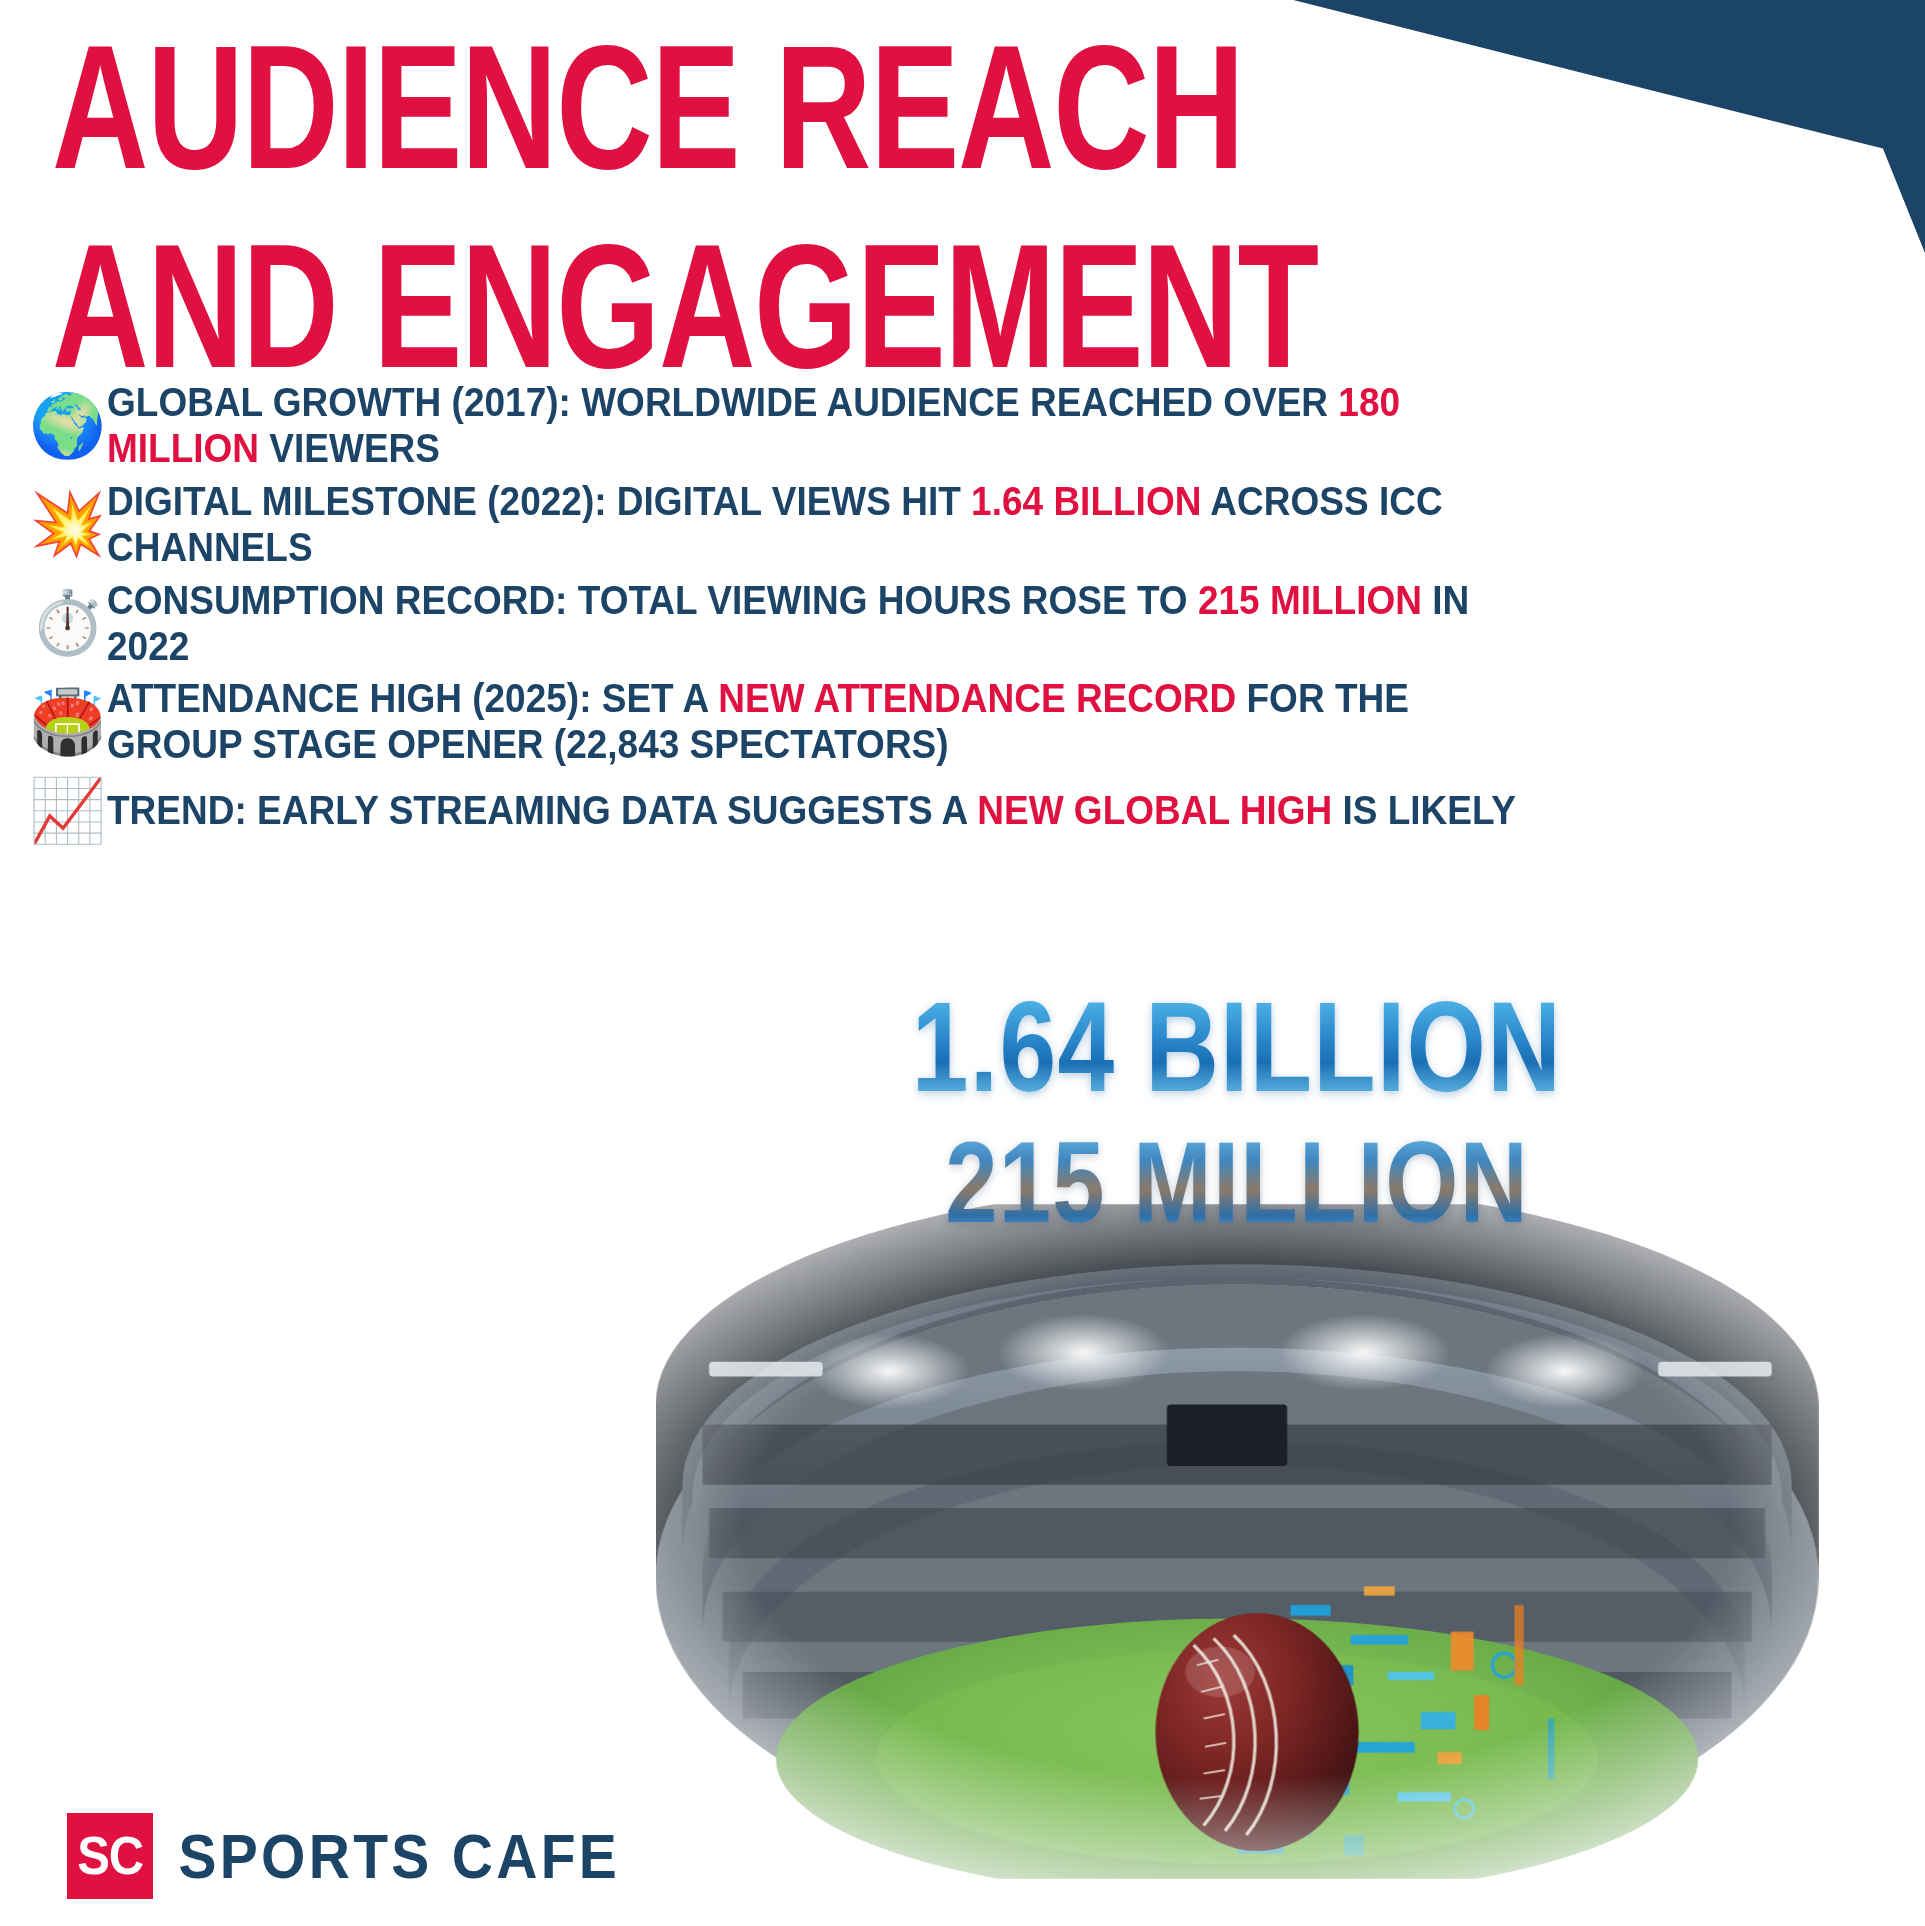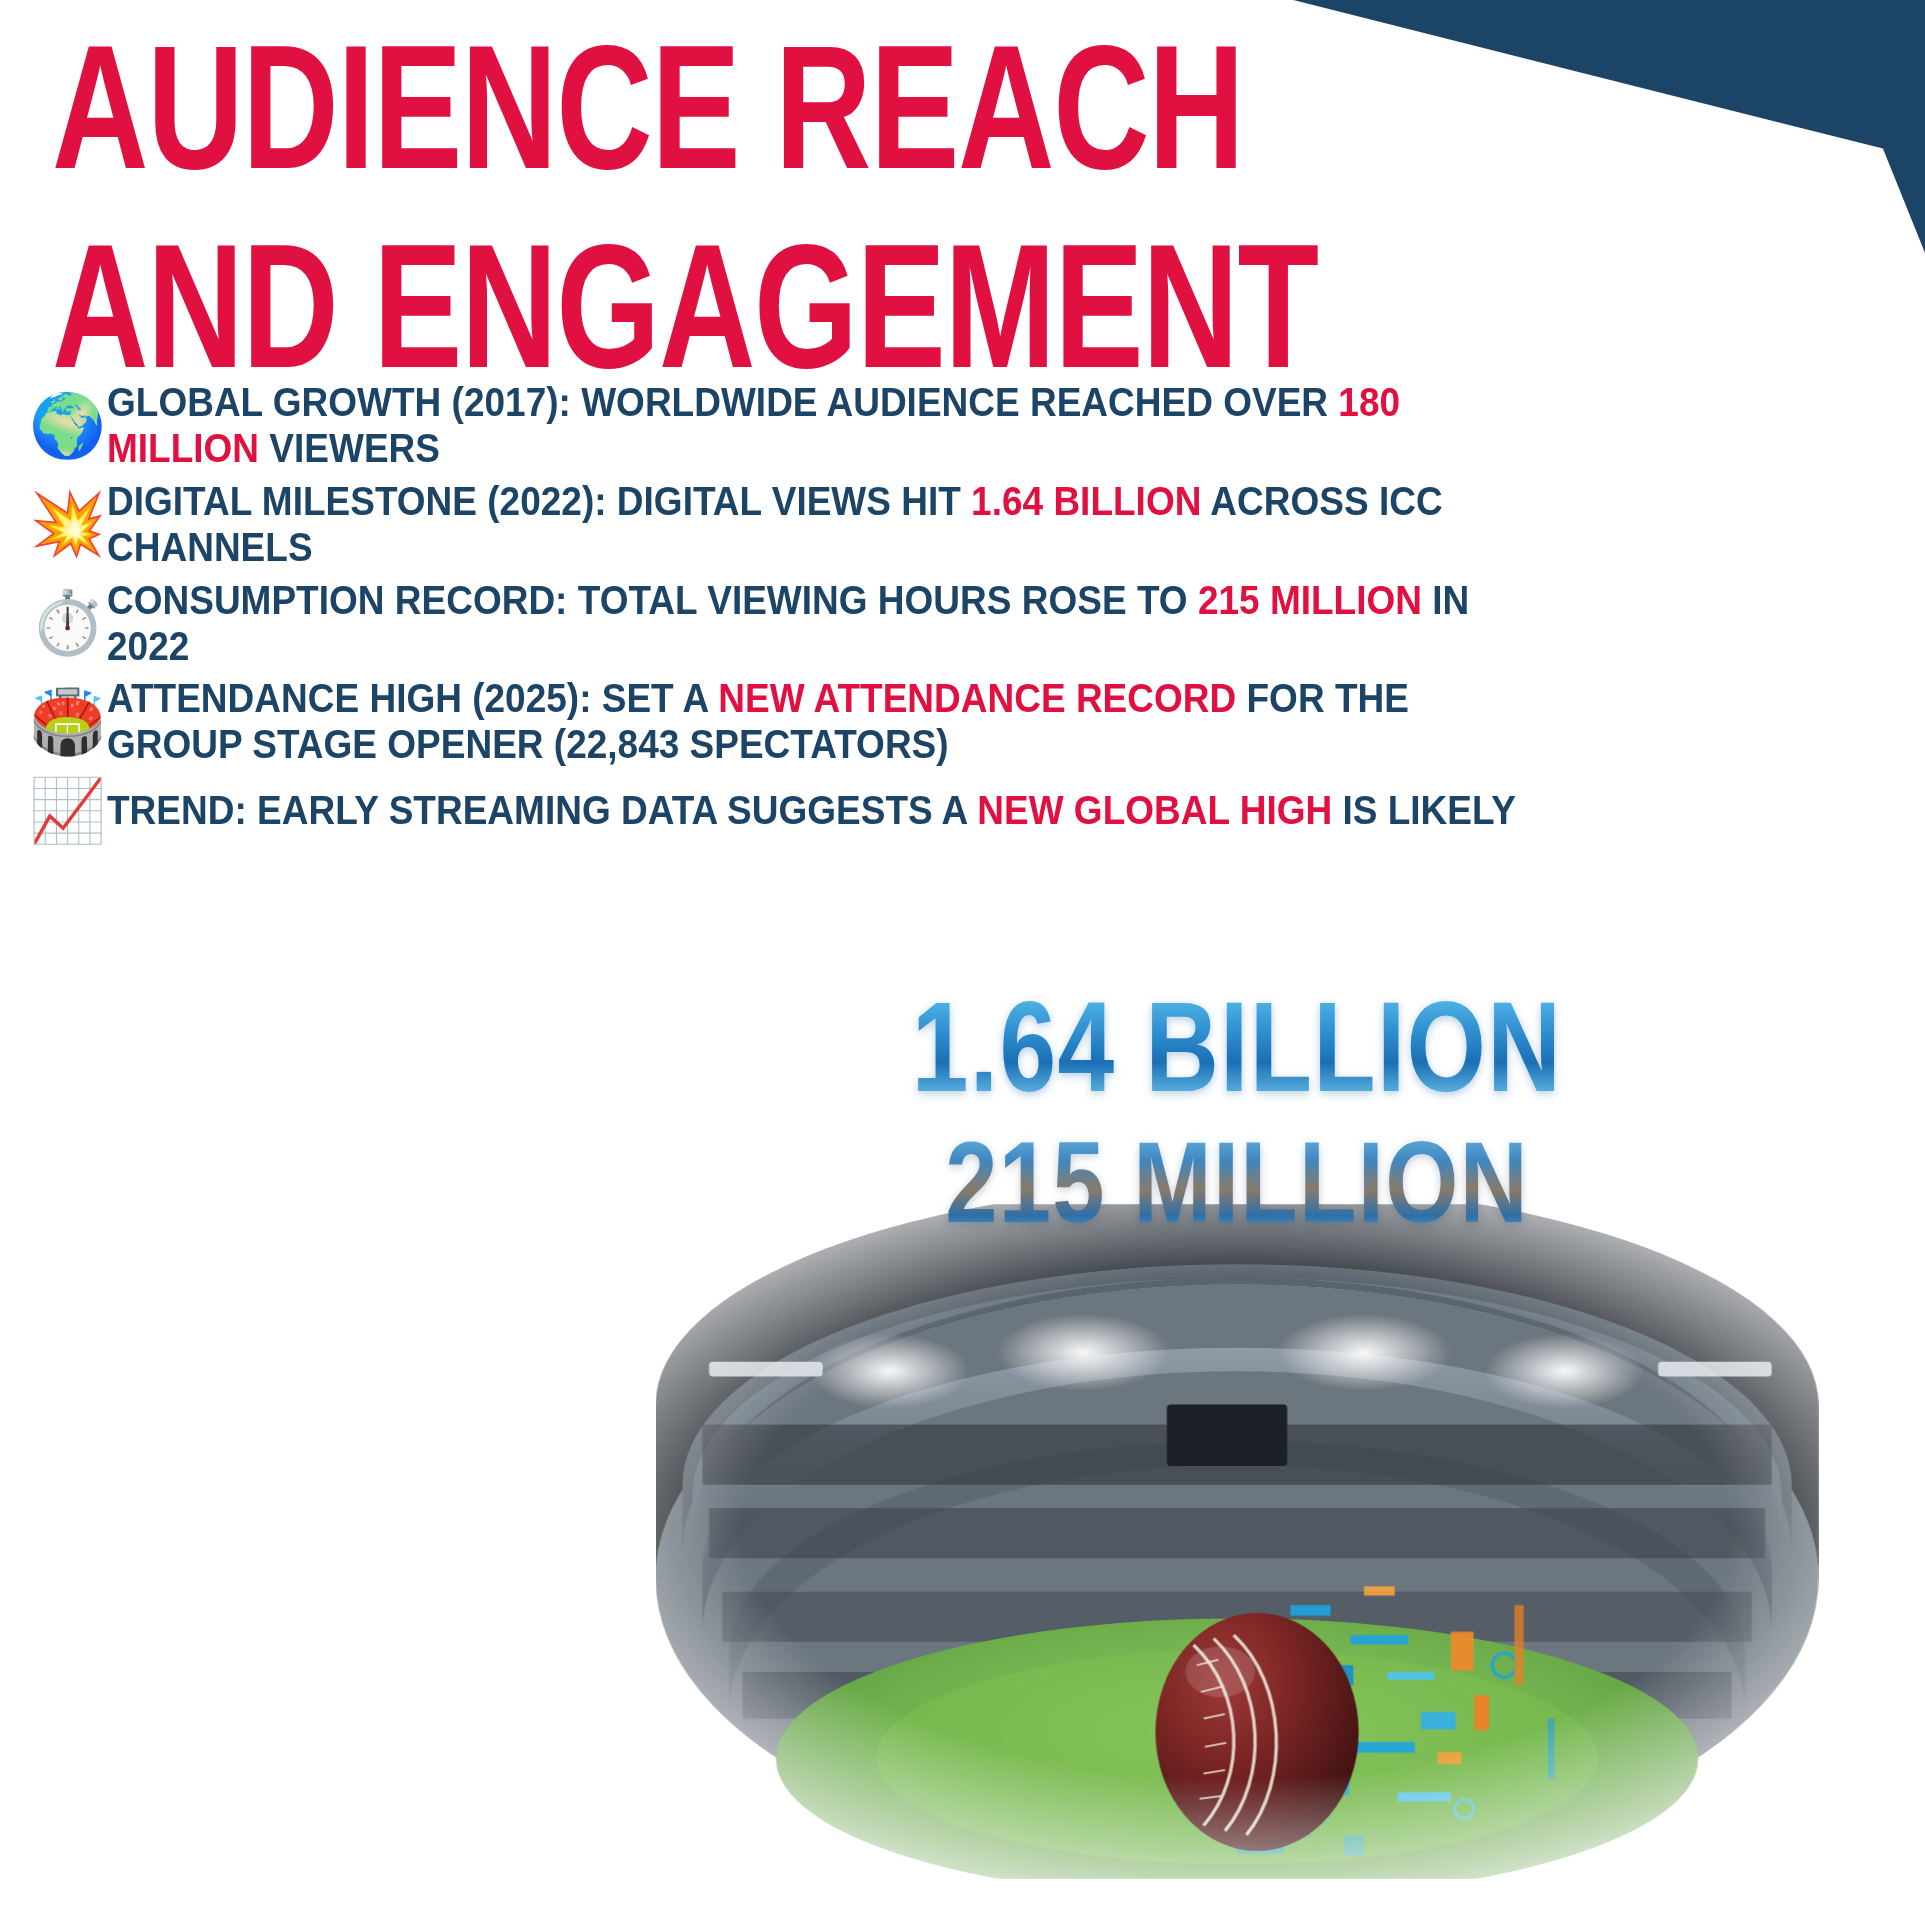--- a/index.html
+++ b/index.html
@@ -333,15 +333,21 @@
               <path d="M942,812 L974,806"></path>
             <path d="M940,852 L972,847"></path>
               <path d="M934,890 L966,886"></path>
           </g>
           <ellipse cx="965" cy="700" rx="52" ry="38" fill="#ffffff" opacity=".14"></ellipse>
         </g>
       </g>
     </svg>
   </div>
 
+  <div class="logo">
+    <div class="logo-mark">
+      <span>SC</span>
+    </div>
+    <div class="logo-text">SPORTS CAFE</div>
+  </div>
 
 </div>
 
 
 </body></html>

